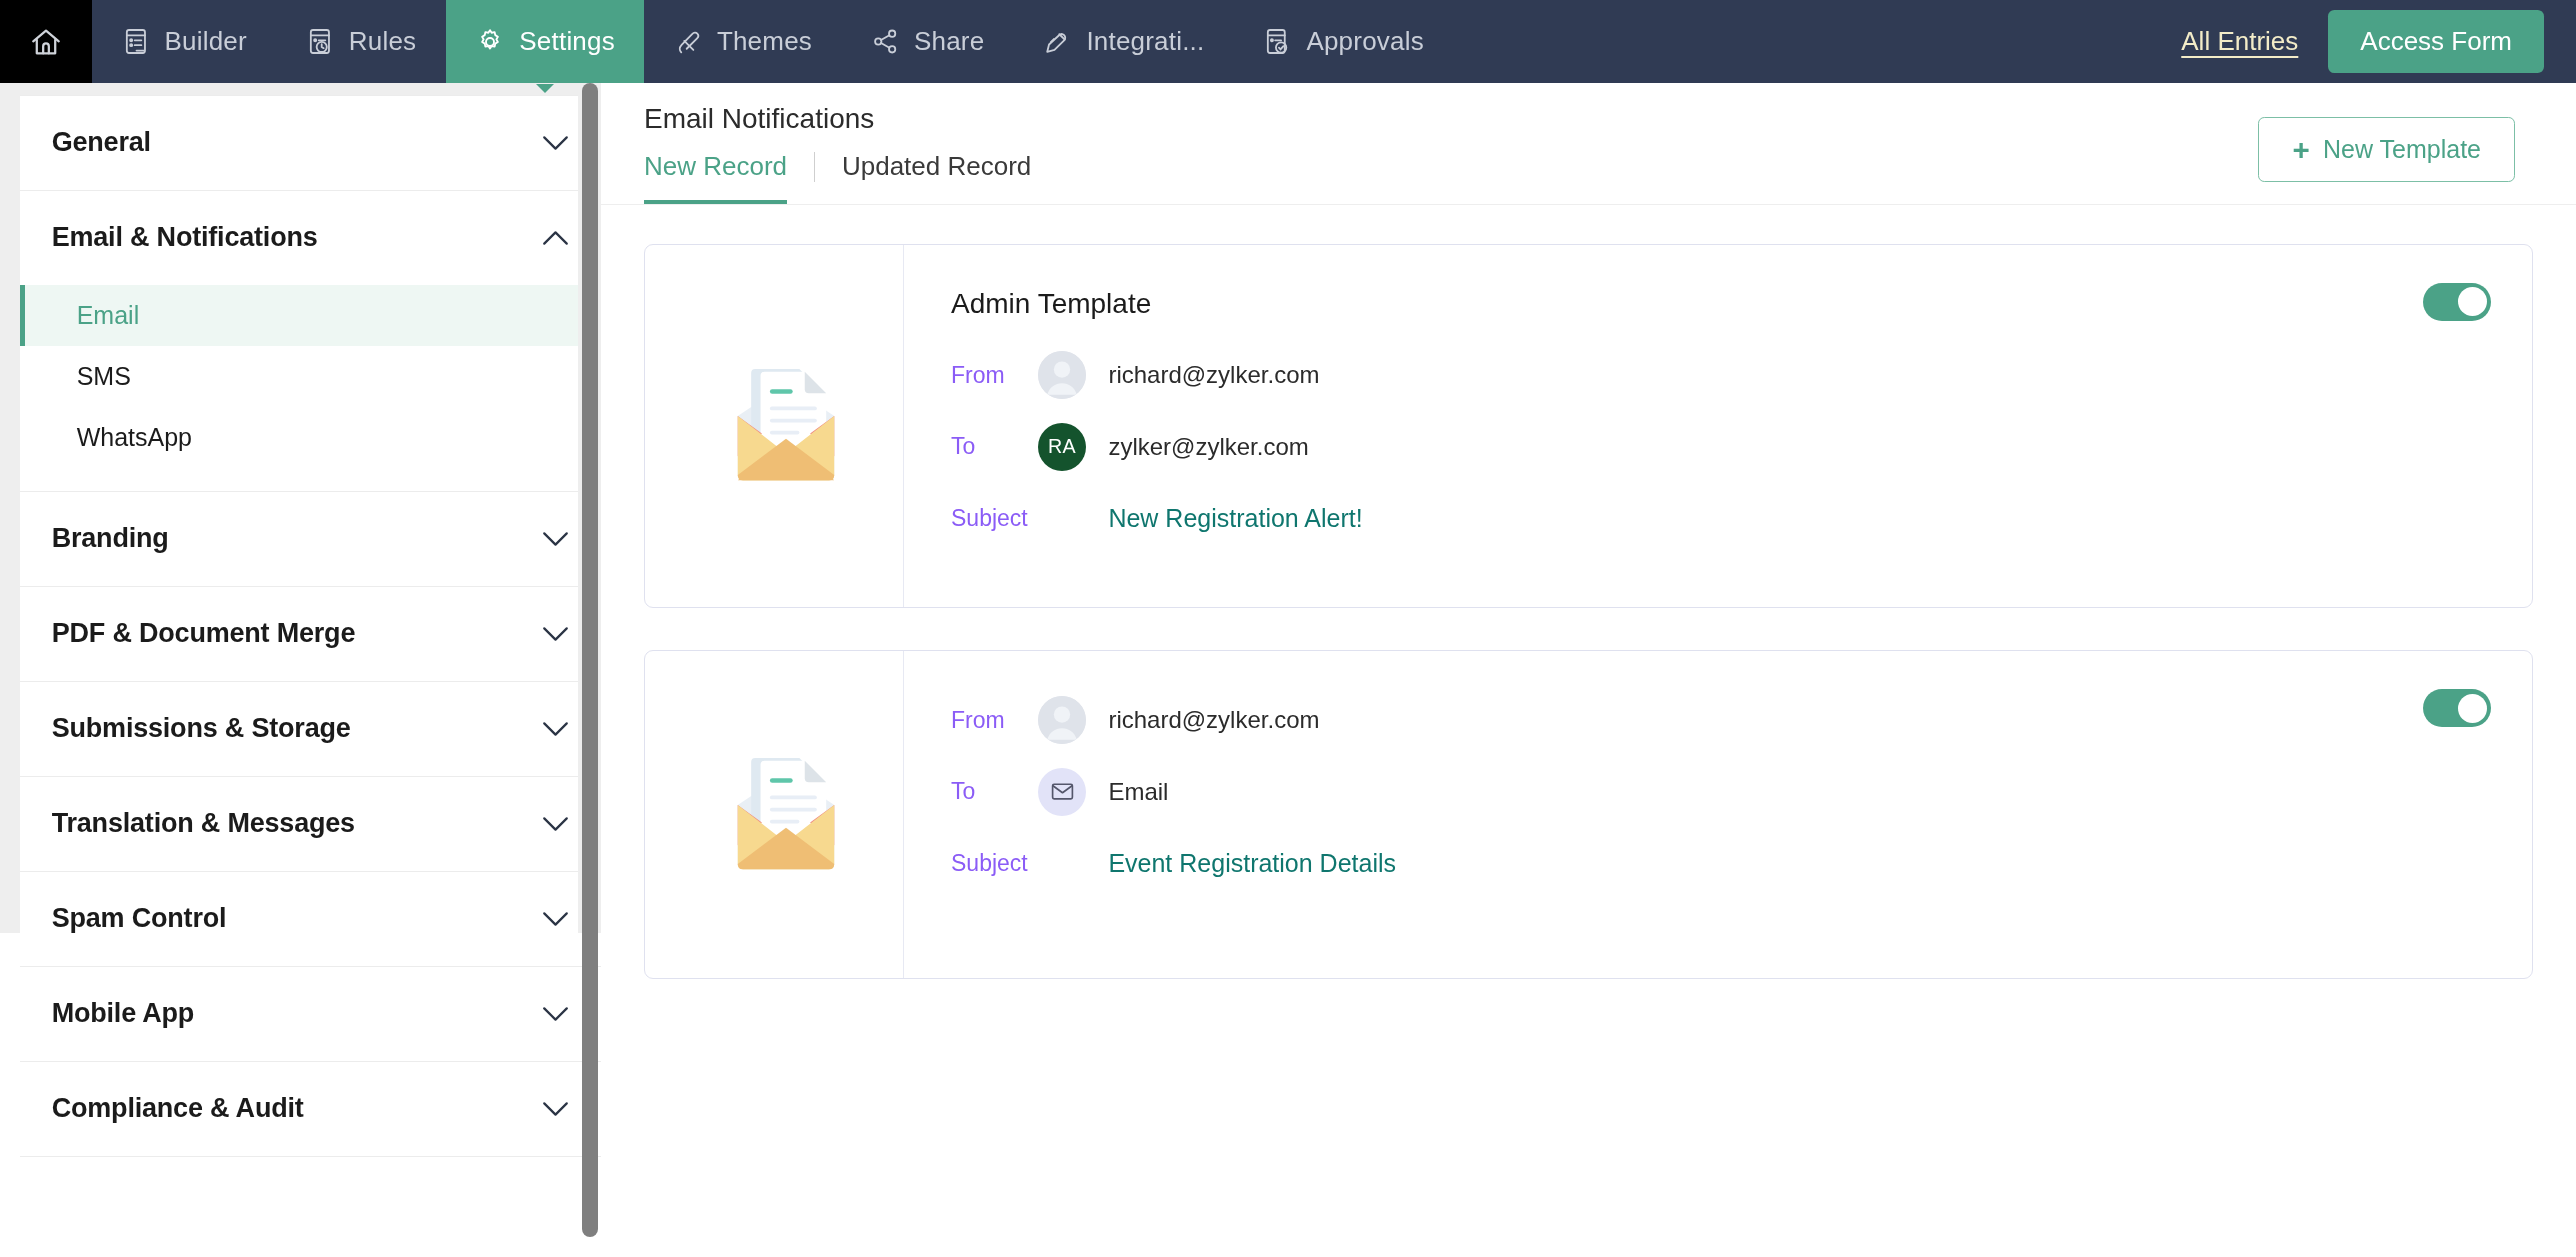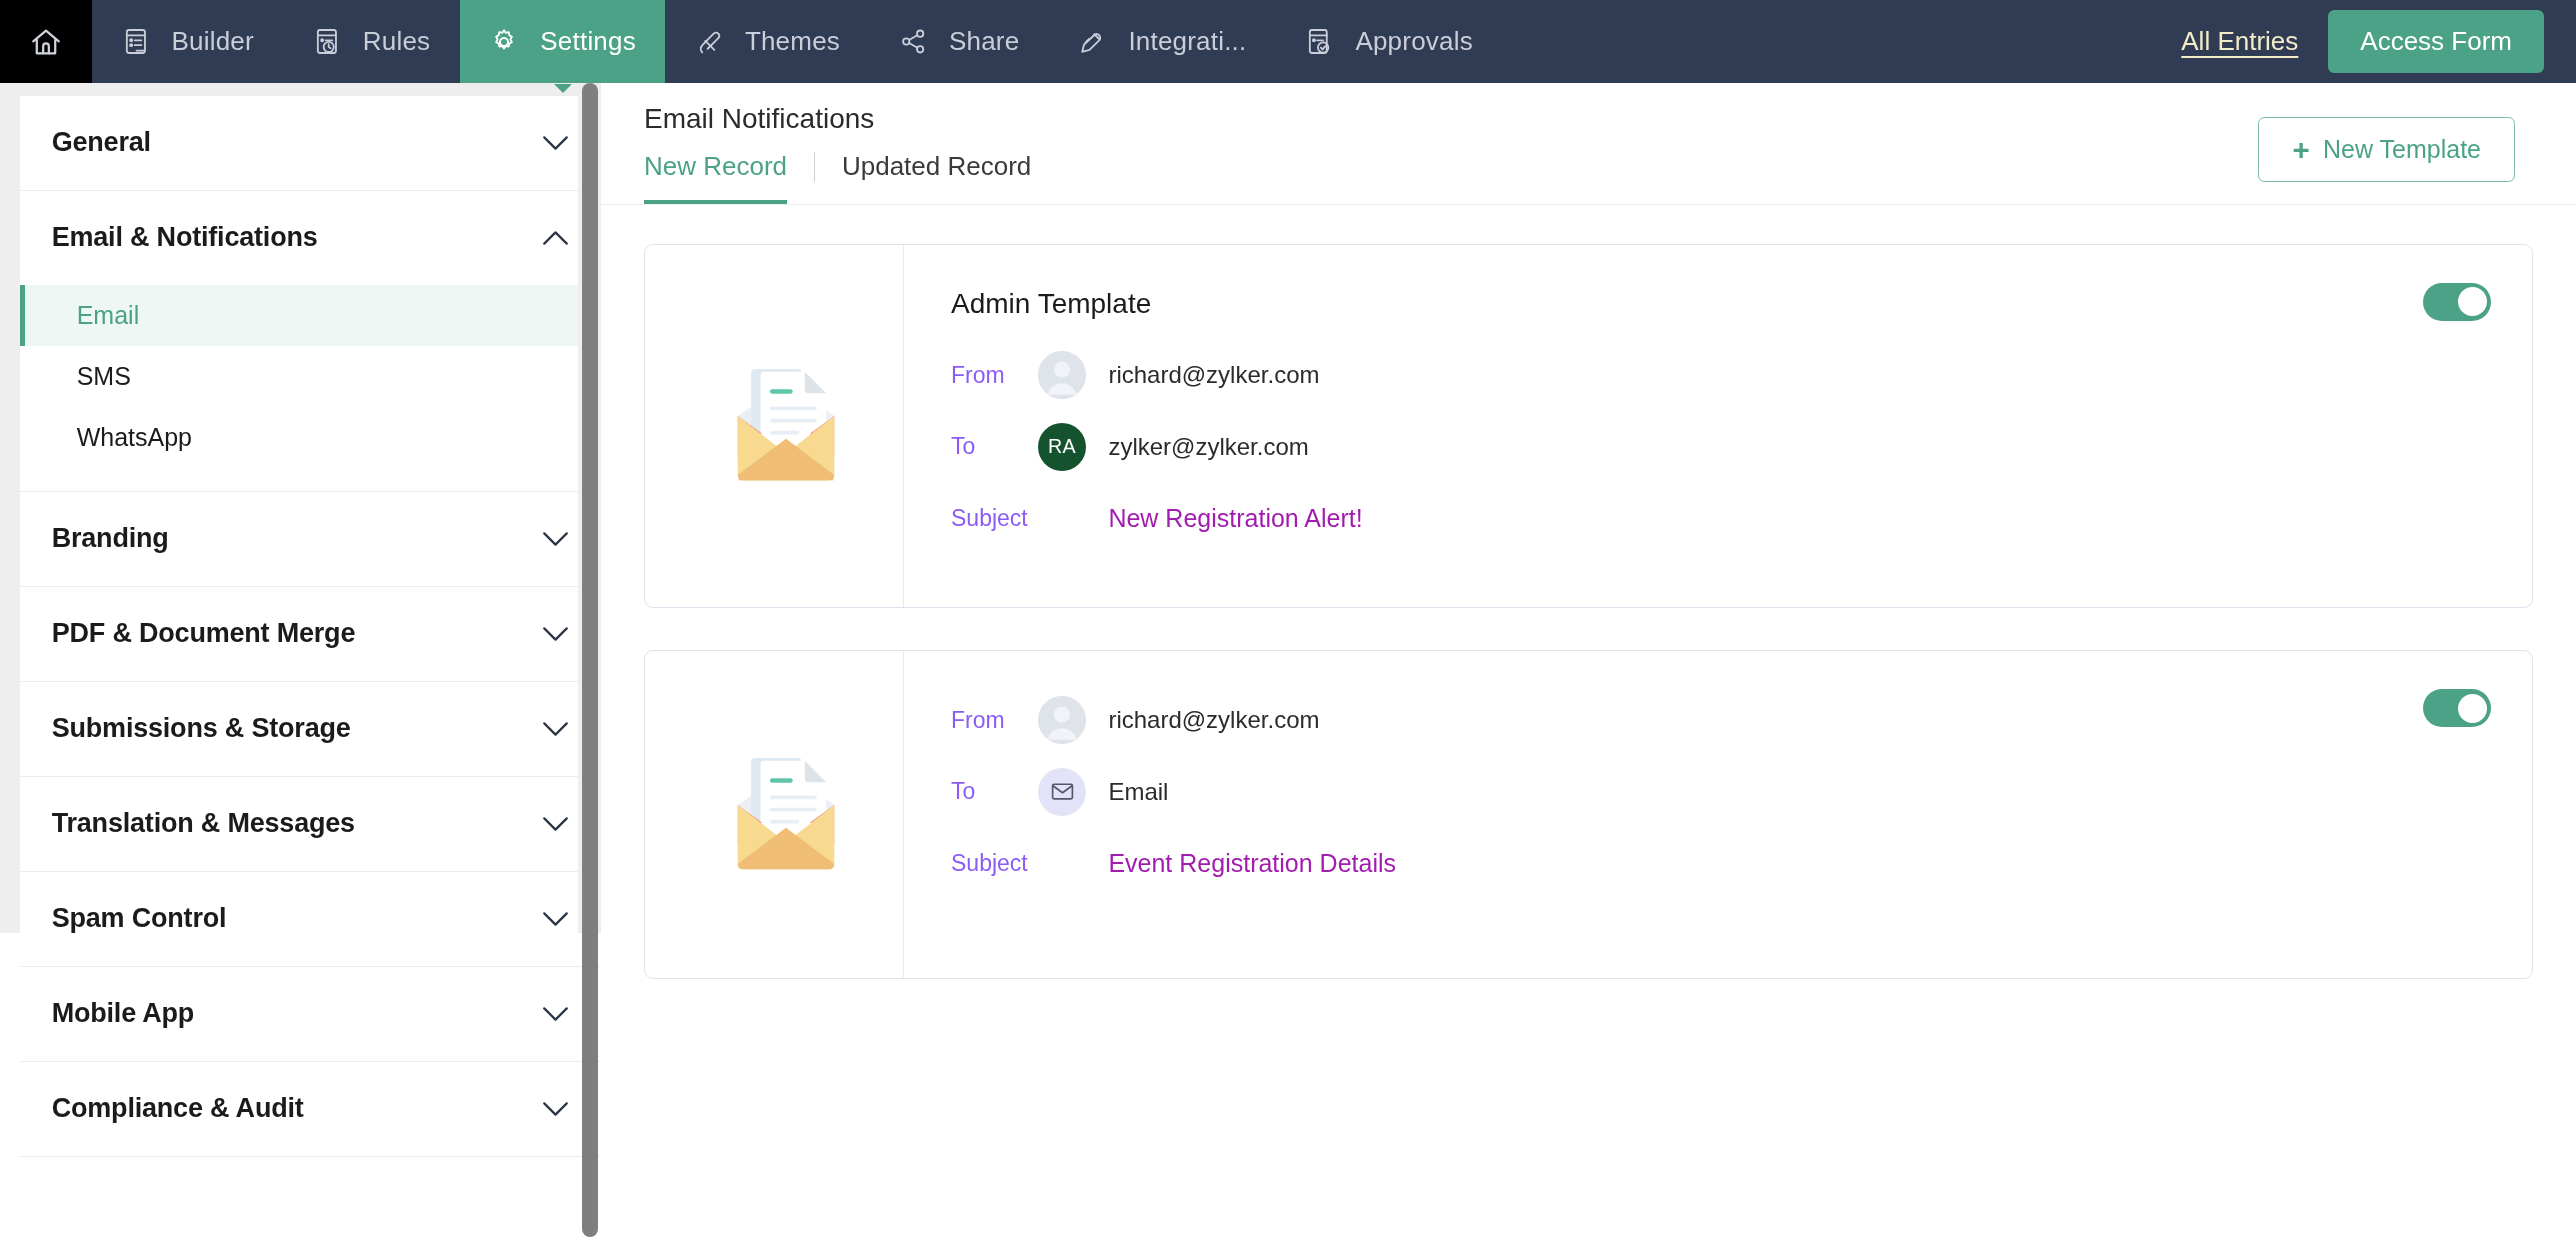--- a/index.html
+++ b/index.html
@@ -27,21 +27,21 @@
     justify-content: center;
     flex: 0 0 92px;
   }
   .nav-items {
     display: flex;
     align-items: stretch;
   }
   .nav-item {
     display: flex;
     align-items: center;
-    gap: 21px;
+    gap: 14px;
     padding: 0 29.5px;
     color: #c9ced8;
     font-size: 26px;
     letter-spacing: 0.2px;
     cursor: pointer;
     white-space: nowrap;
   }
   .nav-item.active {
     background: #4ba287;
     color: #ffffff;
@@ -269,21 +269,21 @@
     color: #ffffff;
     font-size: 19.7px;
     letter-spacing: 0.4px;
   }
   .av-mail { background: #e2e3f8; }
   .row-value {
     font-size: 24px;
     color: #2b2b2b;
     white-space: nowrap;
   }
-  .row-value.subject { font-size: 25px; color: #a21caf; }
+  .row-value.subject { font-size: 25px; color: #0f766e; }
   .row.subject-row .row-avatar { background: transparent; }
 
   .toggle {
     position: absolute;
     top: 38px; right: 41px;
     width: 68px; height: 38px;
     border-radius: 19px;
     background: #4ba287;
     cursor: pointer;
   }

